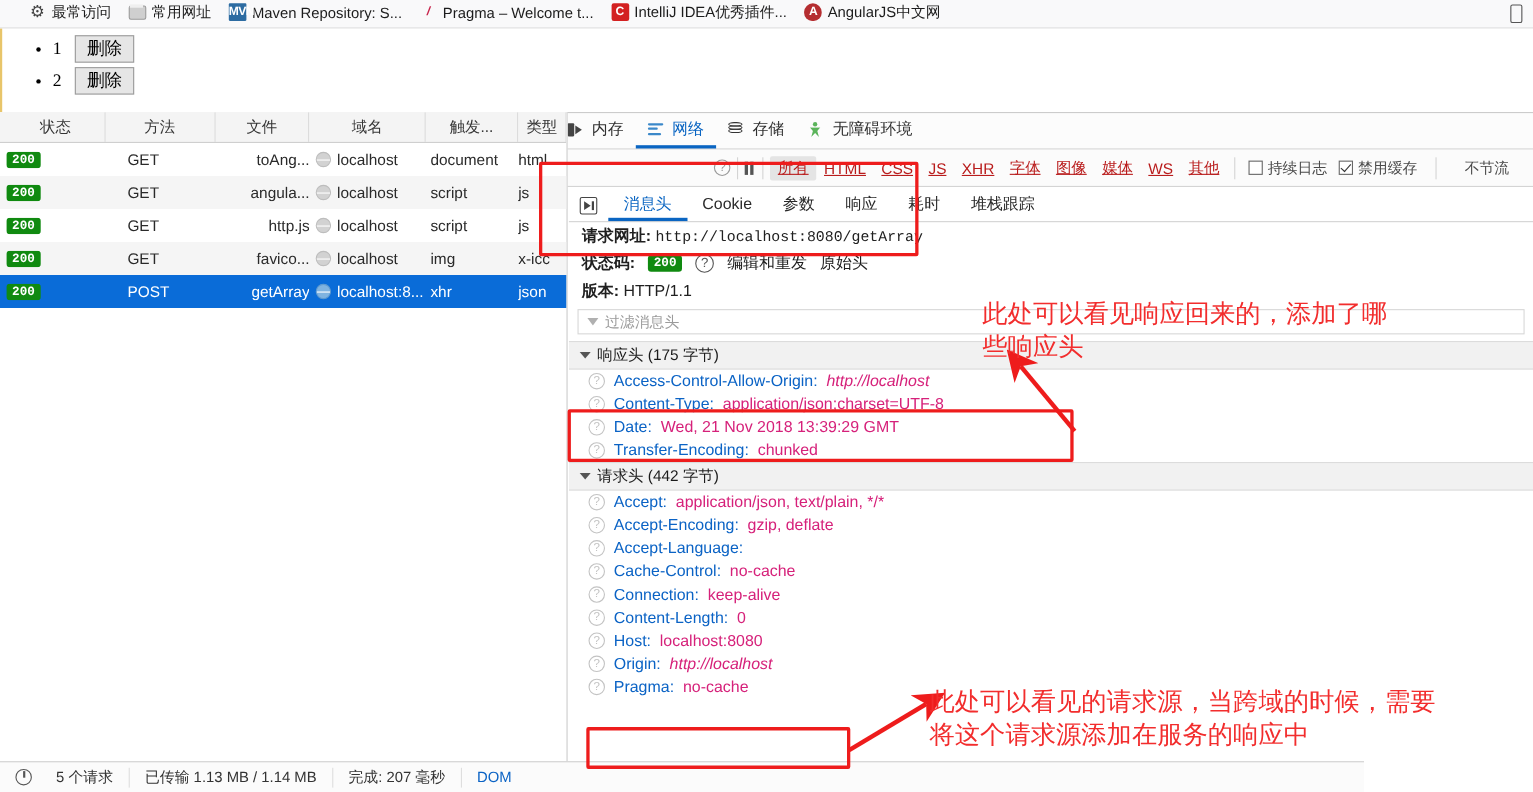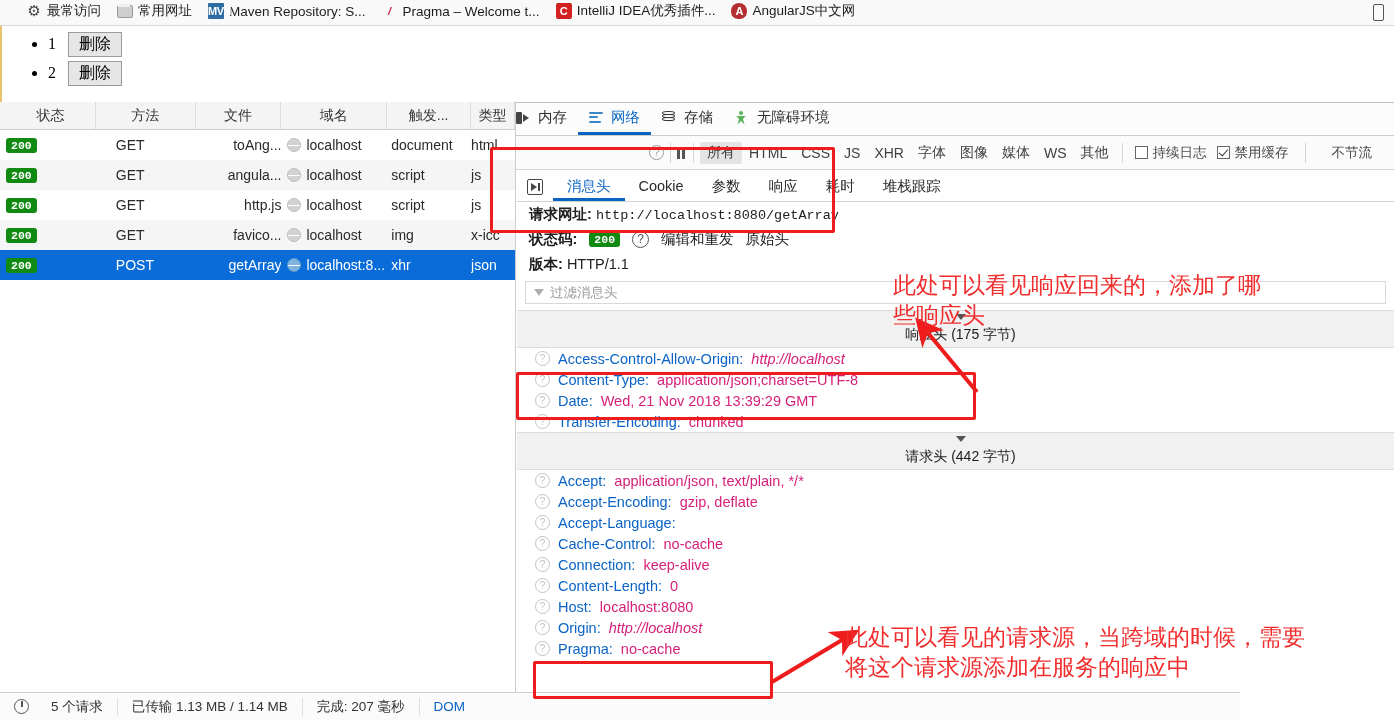--- a/index.html
+++ b/index.html
@@ -94,21 +94,21 @@
            border-radius:0 0 2px 2px; position:relative; margin:0 10px 0 8px; }
   .trash:before{content:"";position:absolute;left:-3px;top:-4px;width:17px;height:1.6px;background:#333;}
   .trash:after{content:"";position:absolute;left:3px;top:-6px;width:5px;height:2px;border:1.5px solid #333;border-bottom:none;}
   #filter-url { flex:0 0 auto; display:flex; align-items:center; gap:6px; color:#9a9a9a; }
   .funnel { width:0;height:0;border-left:5px solid transparent;border-right:5px solid transparent;
             border-top:7px solid #b0b0b0; }
   .qmark { width:15px;height:15px;border:1.3px solid #999;border-radius:50%;color:#999;
            font-size:11px;line-height:13px;text-align:center; }
   .pause { display:inline-block; }
   .pause i{display:inline-block;width:2.5px;height:12px;background:#555;margin-right:2.5px;vertical-align:middle;}
-  .ftype { padding:2px 7px; border-radius:2px; cursor:pointer; color:#404040; font-size:14px;}
+  .ftype { padding:2px 7px; border-radius:2px; cursor:pointer; color:#b91c1c; font-size:14px;text-decoration:underline;}
   .ftype.sel { background:#e4e4e4; }
   .chk { width:13px;height:13px;border:1.4px solid #666;display:inline-block;margin-right:5px;
          vertical-align:-2px; position:relative; background:#fff;}
   .chk.on:after{content:"";position:absolute;left:3px;top:0px;width:4px;height:8px;
          border:solid #333;border-width:0 1.6px 1.6px 0;transform:rotate(42deg);}
 
   
   #req-list { position:absolute; left:0; top:102px; width:516px; bottom:28px;
               background:#fff; border-right:1px solid #ccc; overflow:hidden; }
   #req-head { display:flex; height:28px; background:#f4f4f4; border-bottom:1px solid #cfcfcf;
@@ -146,21 +146,21 @@
   .dtab.active { color:#0a65c2; border-bottom-color:#0a65c2; }
 
   #detail-body { position:absolute; left:0; top:30px; right:0; bottom:0; overflow:hidden;
                  font-size:14.5px; }
   .kv { padding:3px 0 3px 12px; color:#202020; }
   .kv b { font-weight:bold; }
   .mono { font-family:"Liberation Mono", monospace; font-size:13.5px; }
   #hdr-filter { margin:4px 8px 0 8px; height:23px; border:1px solid #d8d8d8; background:#fff;
                 display:flex; align-items:center; gap:6px; padding-left:8px; color:#9b9b9b; font-size:13.5px;}
   .sect { background:#f1f1f1; border-top:1px solid #dcdcdc; border-bottom:1px solid #dcdcdc;
-          padding:3px 0 3px 10px; font-size:14px; color:#1b1b1b; display:flex; align-items:center; gap:6px;flex-direction:column;}
+          padding:3px 0 3px 10px; font-size:14px; color:#1b1b1b; display:flex; align-items:center; gap:6px;}
   .caret { width:0;height:0;border-left:5px solid transparent;border-right:5px solid transparent;
            border-top:6px solid #555; }
   .hrow { display:flex; align-items:center; gap:8px; padding:2.5px 0 2.5px 18px; font-size:14.5px; }
   .hq { width:15px;height:15px;border:1.3px solid #c3c3c3;border-radius:50%;color:#c3c3c3;
         font-size:10.5px;line-height:13px;text-align:center; flex:0 0 15px;}
   .hname { color:#0b63c5; }
   .hval  { color:#d6217a; }
   .hval.em { font-style:italic; }
 
   

